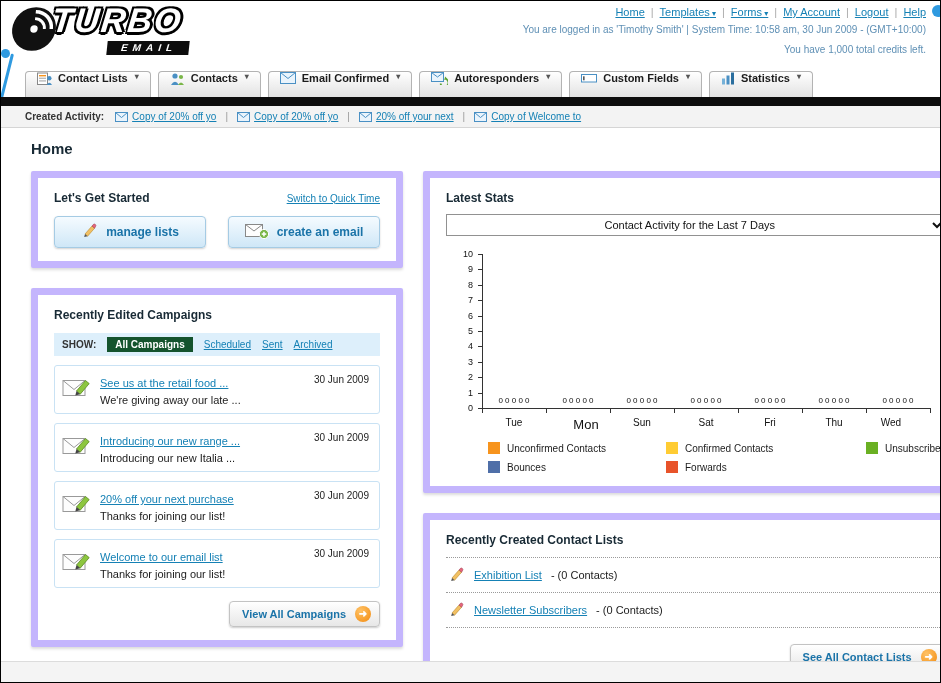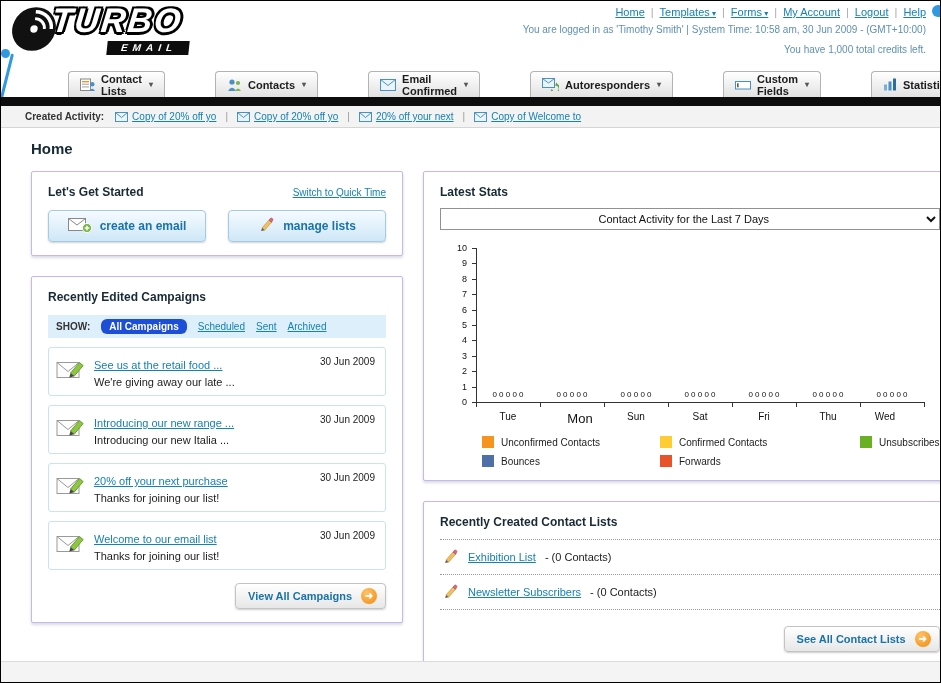--- a/index.html
+++ b/index.html
@@ -22,57 +22,57 @@
   .header-right { position:absolute; right:14px; top:5px; text-align:right; }
   .toplinks { font-size:11px; color:#999; display:flex; gap:6px; justify-content:flex-end; align-items:center; }
   .toplinks a { color:#1581b5; text-decoration:underline; cursor:pointer; white-space:nowrap; }
   .toplinks .dd { font-size:8px; color:#1581b5; text-decoration:none; }
   .toplinks .sep { color:#aaa; }
   .logininfo { font-size:10px; color:#5f90b5; margin-top:6px; }
   .credits { font-size:10px; color:#5f90b5; margin-top:9px; }
 
   
   .navbar { position:absolute; top:68px; left:0; right:0; height:28px; padding-left:24px; display:flex; gap:7px; align-items:flex-end; }
-  .navtab { display:flex; align-items:center; gap:6px; height:26px; padding:0 11px; border:1px solid #b3b3b3; border-bottom:none;
-    border-radius:4px 4px 0 0; background:linear-gradient(#ffffff,#e2e2e2); font-size:11px; font-weight:bold; color:#1c1c1c; cursor:pointer;margin-left:43px; }
+  .navtab { display:flex; align-items:flex-start; gap:6px; height:26px; padding:0 11px; border:1px solid #b3b3b3; border-bottom:none;
+    border-radius:4px 4px 0 0; background:linear-gradient(#ffffff,#e2e2e2); font-size:11px; font-weight:bold; color:#1c1c1c; cursor:pointer; }
   .navtab .dd { font-size:8px; color:#555; margin-left:1px; }
   .navtab .icon { display:flex; }
   .blackbar { position:absolute; top:96px; left:0; right:0; height:9px; background:#0d0d0d; }
 
   
   .activitybar { position:absolute; top:105px; left:0; right:0; height:22px; background:#f3f3f3; border-bottom:1px solid #d5d5d5;
     display:flex; align-items:center; gap:9px; padding-left:24px; font-size:10px; }
   .activitybar .ra-label { font-weight:bold; color:#333; margin-right:2px; }
   .ra-item { display:flex; align-items:center; gap:4px; }
   .ra-item a { color:#1581b5; text-decoration:underline; cursor:pointer; white-space:nowrap; }
   .ra-sep { color:#999; }
 
   
   .content { position:absolute; top:127px; left:0; right:0; bottom:21px; padding:8px 30px 0 30px; overflow:hidden; }
   .page-title { font-size:15px; font-weight:bold; color:#182a35; margin:4px 0 14px 0; }
   .columns { display:flex; gap:20px; align-items:flex-start; }
   .col-left { width:372px; flex:none; }
   .col-right { flex:1; }
-  .panel { background:#fff; border:1px solid #c4b5fd; border-radius:2px; box-shadow:0 2px 3px rgba(0,0,0,.14);
+  .panel { background:#fff; border:7px solid #c4b5fd; border-radius:2px; box-shadow:0 2px 3px rgba(0,0,0,.14);
     margin-bottom:20px; padding:13px 16px; }
   .panel-title { font-size:12px; font-weight:bold; color:#182a35; }
   .panel-head { display:flex; justify-content:space-between; align-items:center; }
   .tlink { color:#1581b5; font-size:10px; text-decoration:underline; cursor:pointer; }
 
   
   .big-btns { display:flex; gap:22px; margin-top:11px; }
   .bigbtn { flex:1; height:32px; display:flex; align-items:center; justify-content:center; gap:8px;
     border:1px solid #a5cbe4; border-radius:4px; background:linear-gradient(#f5fbff,#cfe7f7);
     box-shadow:0 1px 2px rgba(0,0,0,.18); font-size:12px; font-weight:bold; color:#1a73a8; cursor:pointer; }
 
   
   .showbar { background:#ddeffb; display:flex; align-items:center; gap:11px; padding:4px 8px; margin-top:11px; font-size:10px; }
   .show-label { font-weight:bold; color:#333; }
   .showtab { color:#1581b5; text-decoration:underline; cursor:pointer; }
-  .showtab.sel { background:#1d4ed8; color:#fff; text-decoration:none; font-weight:bold; padding:2px 8px; border-radius:6px; }
+  .showtab.sel { background:#14532d; color:#fff; text-decoration:none; font-weight:bold; padding:2px 8px; border-radius:0; }
   .camp-item { position:relative; border:1px solid #c9e2f4; border-radius:3px; margin-top:9px; padding:7px 8px 7px 7px;
     display:flex; gap:8px; min-height:46px; background:#fff; }
   .camp-icon { flex:none; margin-top:2px; }
   .camp-title { color:#1581b5; font-size:11px; text-decoration:underline; cursor:pointer; display:inline-block; }
   .camp-sub { color:#1c1c1c; font-size:11px; margin-top:3px; }
   .camp-date { position:absolute; right:10px; top:8px; font-size:10px; color:#1c1c1c; }
   .viewall-row { display:flex; justify-content:flex-end; margin-top:13px; }
   .pillbtn { display:flex; align-items:center; gap:9px; border:1px solid #c3c3c3; border-radius:4px;
     background:linear-gradient(#ffffff,#e7e7e7); padding:4px 8px 4px 12px; font-size:11px; font-weight:bold; color:#1a73a8;
     box-shadow:0 1px 2px rgba(0,0,0,.2); cursor:pointer; }
@@ -264,36 +264,36 @@
 
       <div class="col-left">
 
         <div class="panel">
           <div class="panel-head">
             <span class="panel-title">Let's Get Started</span>
             <a class="tlink">Switch to Quick Time</a>
           </div>
           <div class="big-btns">
             <div class="bigbtn">
+              <span class="icon"><svg width="17" height="16" viewBox="0 0 17 16">
+                    <path d="M4 11 L11 3 L13.6 5.2 L6.6 13.2z" fill="#f2c063" stroke="#b98a2e" stroke-width="0.6"></path>
+                    <path d="M11 3 l1.3 -1.5 a1.5 1.5 0 0 1 2.3 1.9 L13.6 5.2z" fill="#e8647c" stroke="#a04152" stroke-width="0.6"></path>
+                    <path d="M4 11 L6.6 13.2 L3.2 14z" fill="#555"></path>
+                  </svg></span>
+              <span>manage lists</span>
+            </div>
+            <div class="bigbtn">
               <span class="icon"><svg width="24" height="16" viewBox="0 0 24 16">
                     <rect x="0.5" y="1.5" width="17" height="12" fill="#fdfdfd" stroke="#888"></rect>
                     <path d="M0.5 1.5 L9 8 L17.5 1.5" fill="none" stroke="#888"></path>
                     <circle cx="19" cy="11" r="4.6" fill="#7ab648" stroke="#fff"></circle>
                     <rect x="16.7" y="10.3" width="4.6" height="1.5" fill="#fff"></rect>
                     <rect x="18.2" y="8.8" width="1.5" height="4.6" fill="#fff"></rect>
                   </svg></span>
               <span>create an email</span>
-            </div>
-            <div class="bigbtn">
-              <span class="icon"><svg width="17" height="16" viewBox="0 0 17 16">
-                    <path d="M4 11 L11 3 L13.6 5.2 L6.6 13.2z" fill="#f2c063" stroke="#b98a2e" stroke-width="0.6"></path>
-                    <path d="M11 3 l1.3 -1.5 a1.5 1.5 0 0 1 2.3 1.9 L13.6 5.2z" fill="#e8647c" stroke="#a04152" stroke-width="0.6"></path>
-                    <path d="M4 11 L6.6 13.2 L3.2 14z" fill="#555"></path>
-                  </svg></span>
-              <span>manage lists</span>
             </div>
           </div>
         </div>
 
         <div class="panel">
           <div class="panel-title">Recently Edited Campaigns</div>
           <div class="showbar">
             <span class="show-label">SHOW:</span>
             <span style="display:flex;gap:11px;align-items:center;">
                 <a class="showtab sel">All Campaigns</a>

